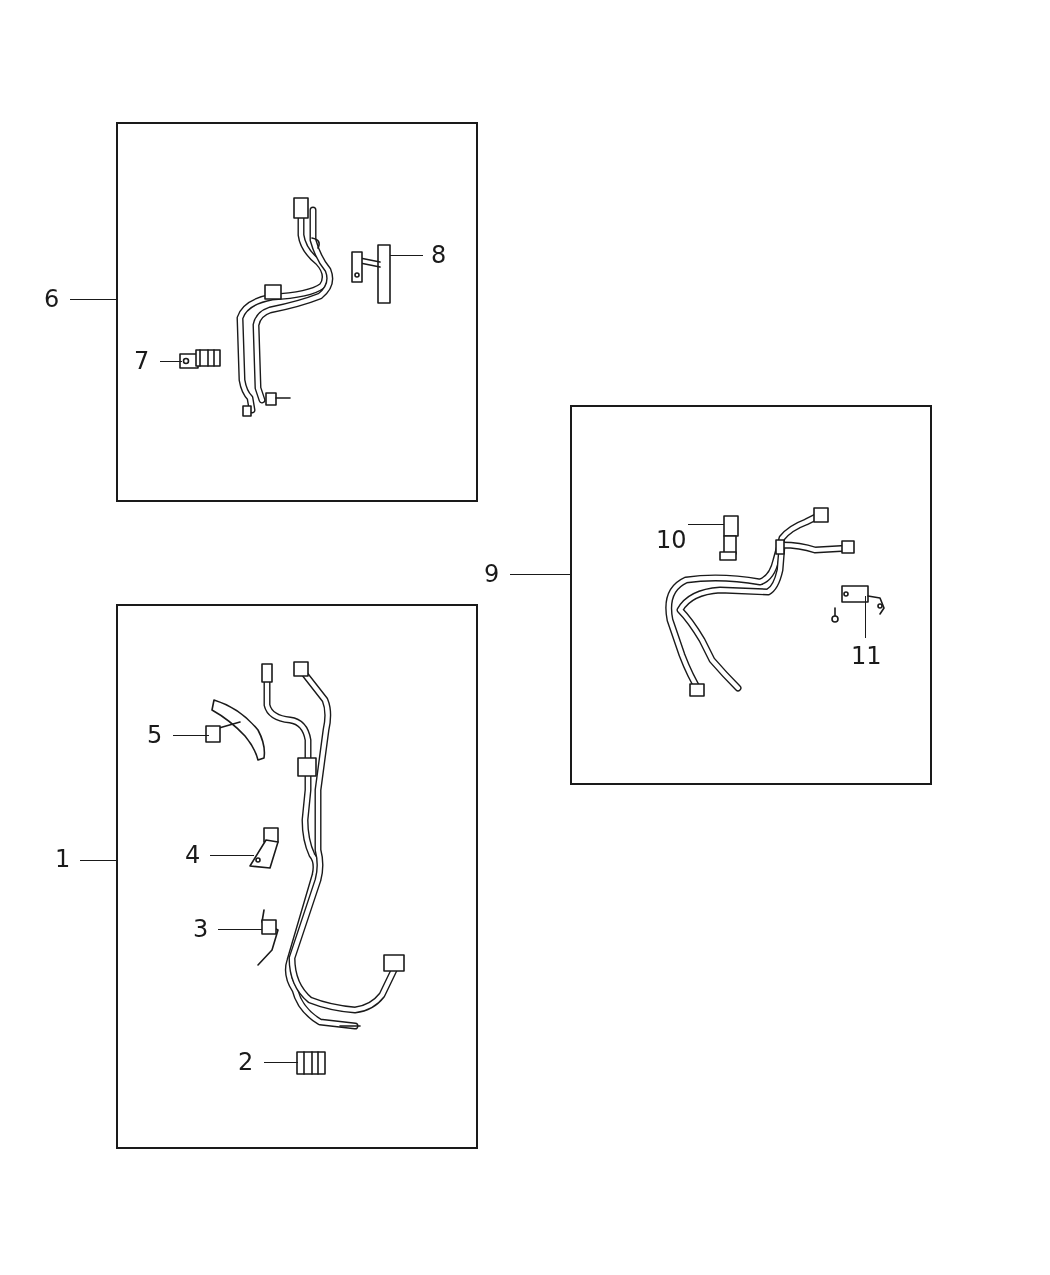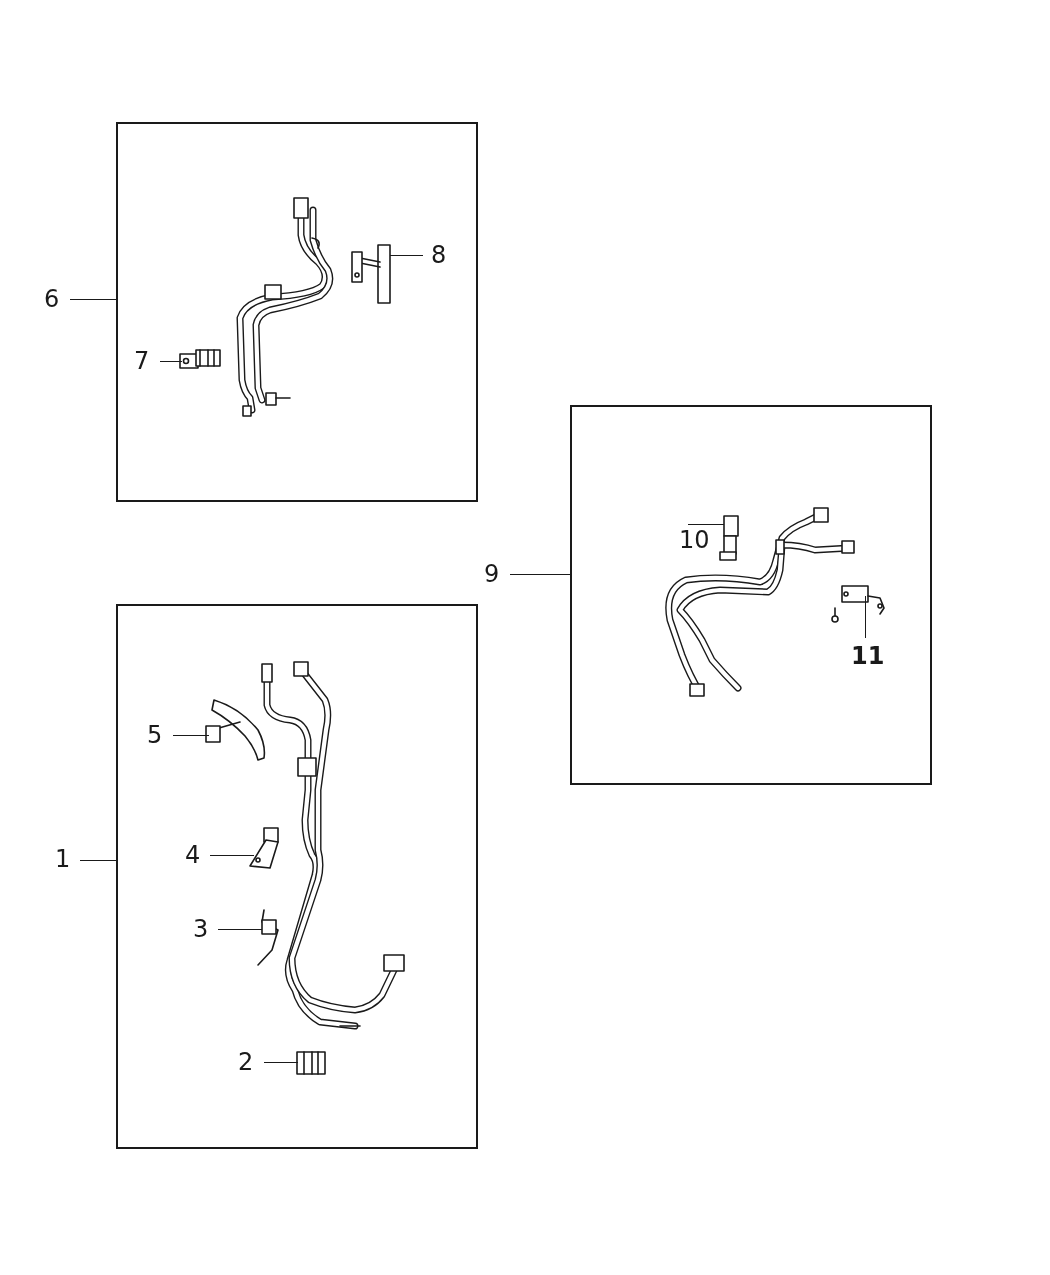--- a/index.html
+++ b/index.html
@@ -116,24 +116,24 @@
 
 <div class="callout-num" style="left:134px;top:349px;">7</div>
 <div class="leader" style="left:160px;top:361px;width:22px;height:1px;"></div>
 
 <div class="callout-num" style="left:431px;top:243px;">8</div>
 <div class="leader" style="left:390px;top:255px;width:33px;height:1px;"></div>
 
 <div class="callout-num" style="left:484px;top:562px;">9</div>
 <div class="leader" style="left:510px;top:574px;width:60px;height:1px;"></div>
 
-<div class="callout-num" style="left:656px;top:528px;margin-left:23px;">10</div>
+<div class="callout-num" style="left:656px;top:528px;">10</div>
 <div class="leader" style="left:688px;top:524px;width:36px;height:1px;"></div>
 
-<div class="callout-num" style="left:851px;top:644px;font-weight:bold;">11</div>
+<div class="callout-num" style="left:851px;top:644px;">11</div>
 <div class="leader" style="left:865px;top:596px;width:1px;height:42px;"></div>
 
 <div class="callout-num" style="left:55px;top:847px;">1</div>
 <div class="leader" style="left:80px;top:860px;width:36px;height:1px;"></div>
 
 <div class="callout-num" style="left:147px;top:723px;">5</div>
 <div class="leader" style="left:173px;top:735px;width:36px;height:1px;"></div>
 
 <div class="callout-num" style="left:185px;top:843px;">4</div>
 <div class="leader" style="left:210px;top:855px;width:44px;height:1px;"></div>

